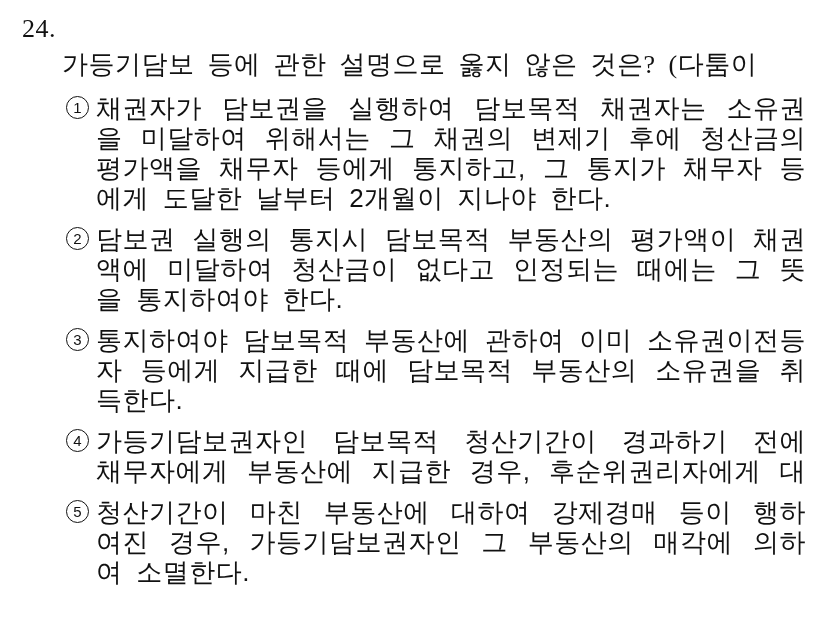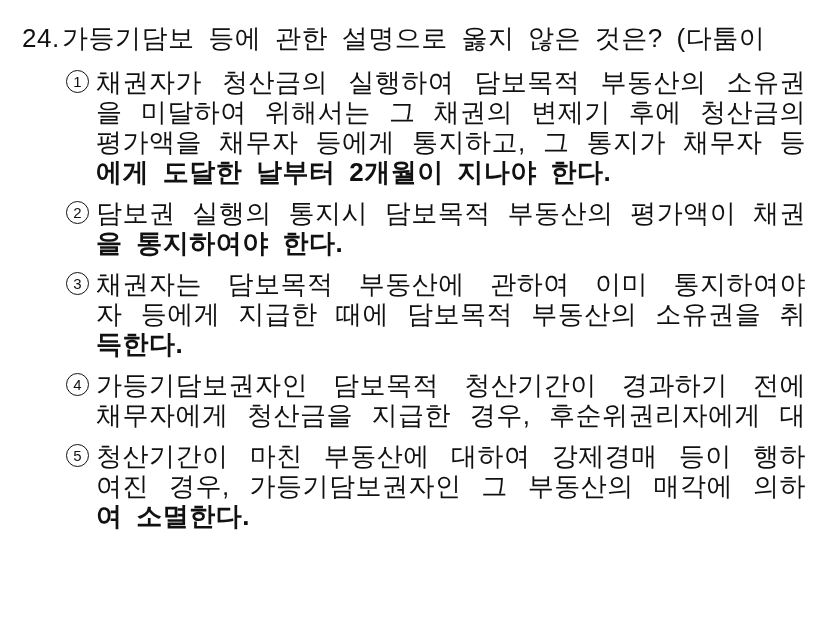--- a/index.html
+++ b/index.html
@@ -11,32 +11,34 @@
     position: relative;
     width: 826px;
     height: 634px;
     background: #ffffff;
     overflow: hidden;
     font-family: "Liberation Sans", sans-serif;
     color: #111111;
   }
   .question {
     display: flex;
-    padding-top: 23px;
+    padding-top: 13px;
     padding-left: 22px;
+    font-family: Liberation Serif, serif;
   }
   .q-num {
     flex: none;
     width: 40px;
     font-size: 26px;
     line-height: 31px;
     letter-spacing: 0.5px;
   }
   .q-body {
     width: 743px;
+    margin-top: 36px;
   }
   .line {
     font-size: 26px;
     line-height: 31px;
     letter-spacing: 0.5px;
     white-space: nowrap;
   }
   .q-body .line {
     word-spacing: 6px;
     white-space: nowrap;
@@ -73,21 +75,20 @@
   .just {
     text-align: justify;
     text-align-last: justify;
     text-justify: inter-word;
     white-space: normal;
   }
   .ragged {
     text-align: left;
     word-spacing: 6px;
     white-space: nowrap;
-    font-weight: bold;
   }
 </style>
 </head>
 <body>
 
 <div class="page">
 
   <div class="question">
     <div class="q-num">24.</div>
     <div class="q-body">
@@ -95,55 +96,56 @@
     </div>
   </div>
 
   <div class="options">
 
     <div class="option">
       <div class="circ">
         <span>1</span>
       </div>
       <div class="opt-body">
-        <div class="line just">채권자가 청산금의 실행하여 담보목적 부동산의 소유권</div>
+        <div class="line just">채권자가 담보권을 실행하여 담보목적 채권자는 소유권</div>
         <div class="line just">을 미달하여 위해서는 그 채권의 변제기 후에 청산금의</div>
         <div class="line just">평가액을 채무자 등에게 통지하고, 그 통지가 채무자 등</div>
         <div class="line ragged">에게 도달한 날부터 2개월이 지나야 한다.</div>
       </div>
     </div>
 
     <div class="option">
       <div class="circ">
         <span>2</span>
       </div>
       <div class="opt-body">
         <div class="line just">담보권 실행의 통지시 담보목적 부동산의 평가액이 채권</div>
+        <div class="line just">액에 미달하여 청산금이 없다고 인정되는 때에는 그 뜻</div>
         <div class="line ragged">을 통지하여야 한다.</div>
       </div>
     </div>
 
     <div class="option">
       <div class="circ">
         <span>3</span>
       </div>
       <div class="opt-body">
-        <div class="line just">채권자는 담보목적 부동산에 관하여 이미 통지하여야</div>
+        <div class="line just">통지하여야 담보목적 부동산에 관하여 이미 소유권이전등</div>
         <div class="line just">자 등에게 지급한 때에 담보목적 부동산의 소유권을 취</div>
         <div class="line ragged">득한다.</div>
       </div>
     </div>
 
     <div class="option">
       <div class="circ">
         <span>4</span>
       </div>
       <div class="opt-body">
         <div class="line just">가등기담보권자인 담보목적 청산기간이 경과하기 전에</div>
-        <div class="line just">채무자에게 청산금을 지급한 경우, 후순위권리자에게 대</div>
+        <div class="line just">채무자에게 부동산에 지급한 경우, 후순위권리자에게 대</div>
       </div>
     </div>
 
     <div class="option">
       <div class="circ">
         <span>5</span>
       </div>
       <div class="opt-body">
         <div class="line just">청산기간이 마친 부동산에 대하여 강제경매 등이 행하</div>
         <div class="line just">여진 경우, 가등기담보권자인 그 부동산의 매각에 의하</div>

